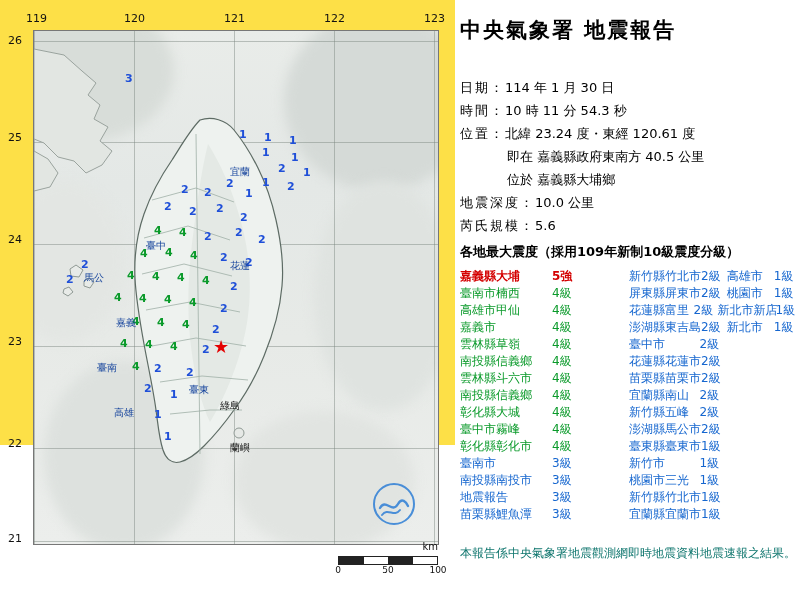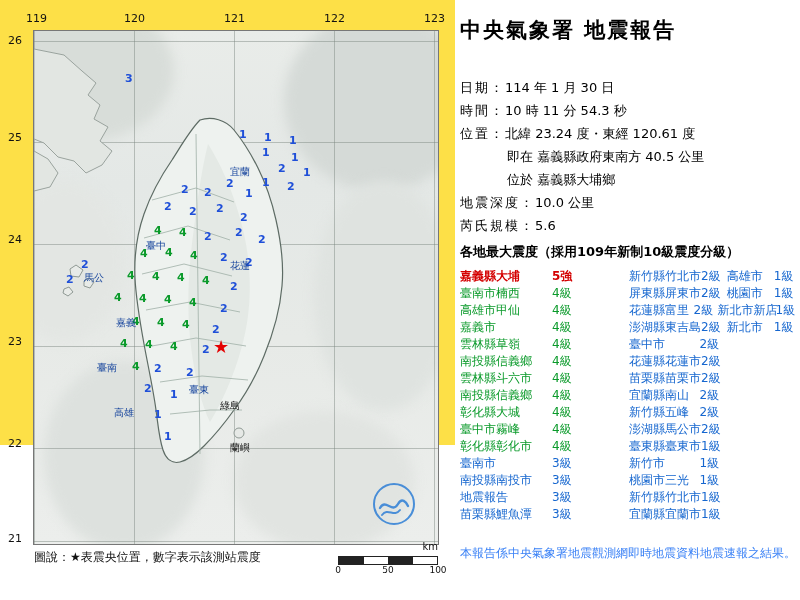--- a/index.html
+++ b/index.html
@@ -209,21 +209,21 @@
   .lv3 { color: #1566cf; }
   .lv2 { color: #1566cf; }
   .lv1 { color: #1566cf; }
 
   #footnote {
     position: absolute;
     left: 5px; top: 545px;
     width: 338px;
     font-size: 12px;
     line-height: 1.45;
-    color: #3b82f6;
+    color: #0f766e;
   }
 </style>
 </head>
 <body>
 
 <div id="root">
 
   <div id="map-panel">
 
     <div class="tick-label" style="left:26px; top:12px;">119</div>
@@ -374,21 +374,20 @@
           <div class="city" style="left: 196px; top: 410px;">蘭嶼</div>
         </div>
 
       <svg id="map-logo" viewBox="0 0 44 44">
         <circle cx="22" cy="22" r="20" fill="none" stroke="#2f7fd6" stroke-width="2"></circle>
         <path d="M8,26 C14,16 20,32 26,22 C30,15 34,20 36,24" fill="none" stroke="#2f7fd6" stroke-width="2.4" stroke-linecap="round"></path>
         <path d="M10,33 C16,25 22,36 28,28" fill="none" stroke="#2f7fd6" stroke-width="2" stroke-linecap="round"></path>
       </svg>
     </div>
 
-    <div id="map-legend">圖說：★表震央位置，數字表示該測站震度</div>
 
     <div id="scale-bar">
       <div class="km">km</div>
       <div class="bar">
         <i class="on"></i>
           <i></i>
           <i class="on"></i>
           <i></i>
       </div>
       <div class="nums">

